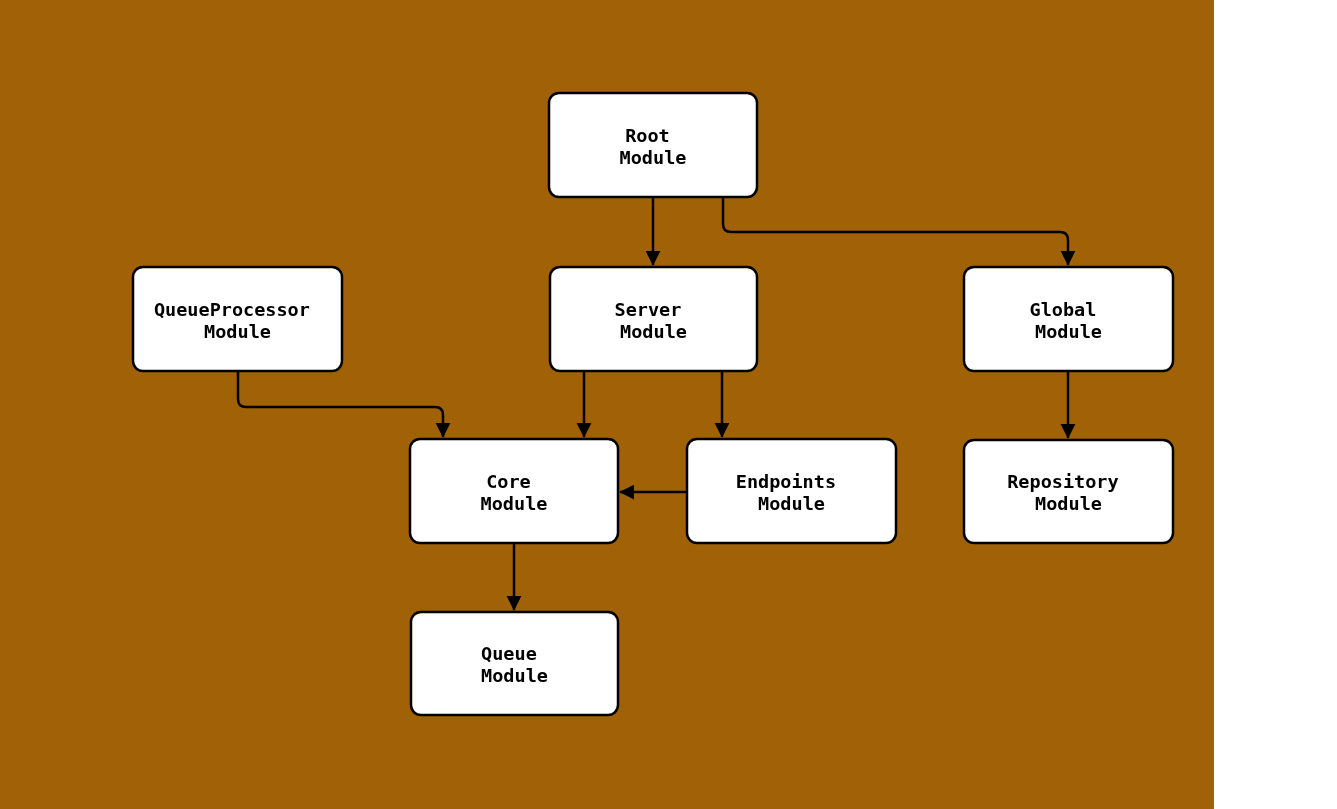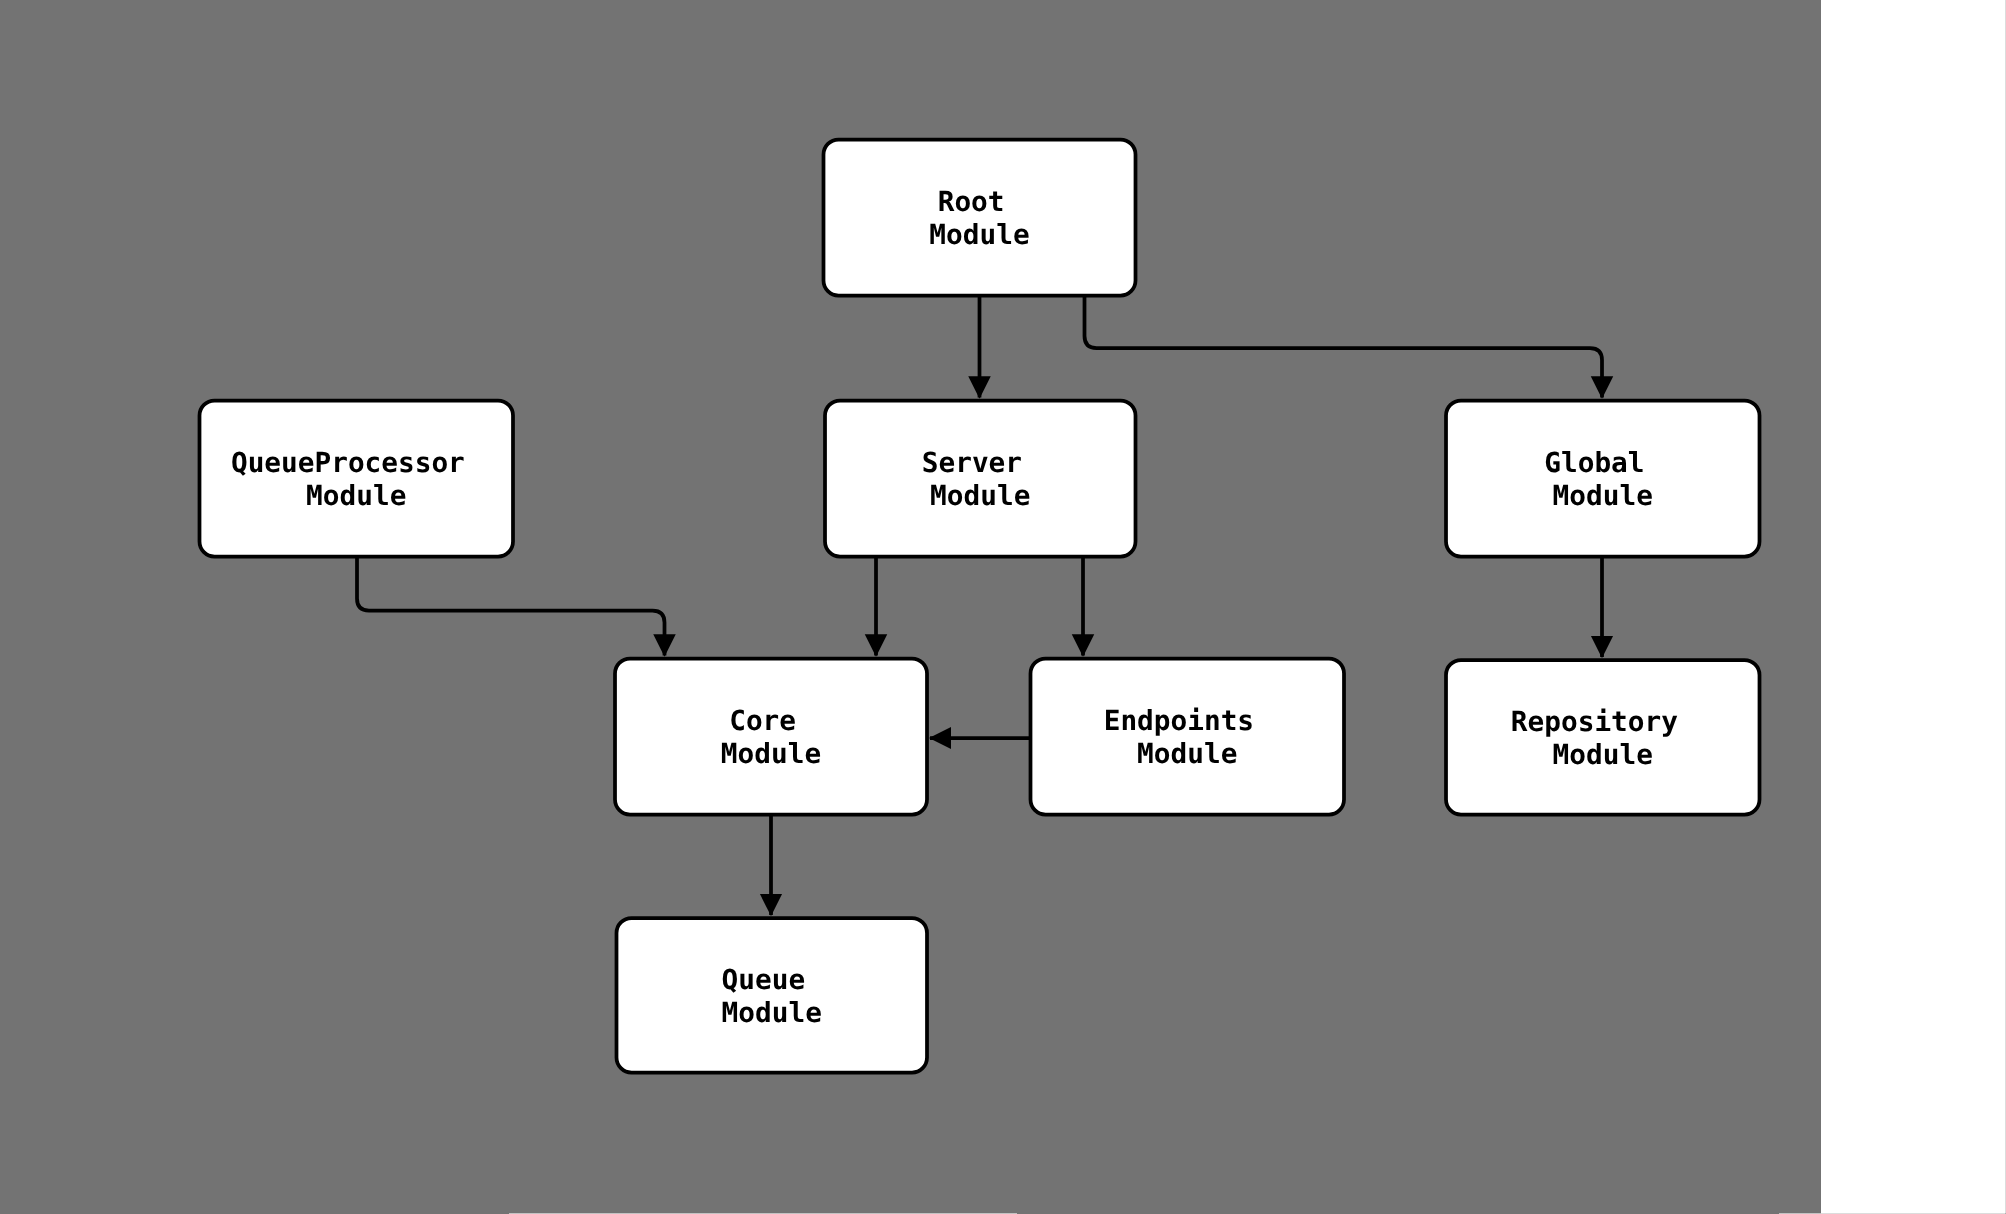--- a/index.html
+++ b/index.html
@@ -4,21 +4,21 @@
 <style>
   html, body {
     margin: 0;
     padding: 0;
     background: #ffffff;
   }
   .stage {
     position: relative;
     width: 1214px;
     height: 809px;
-    background: #737373;
+    background: #a16207;
     overflow: hidden;
   }
   svg { display: block; }
   .node-rect {
     fill: #ffffff;
     stroke: #000000;
     stroke-width: 2.5;
   }
   .node-label {
     font-family: "DejaVu Sans Mono", "Liberation Mono", monospace;

